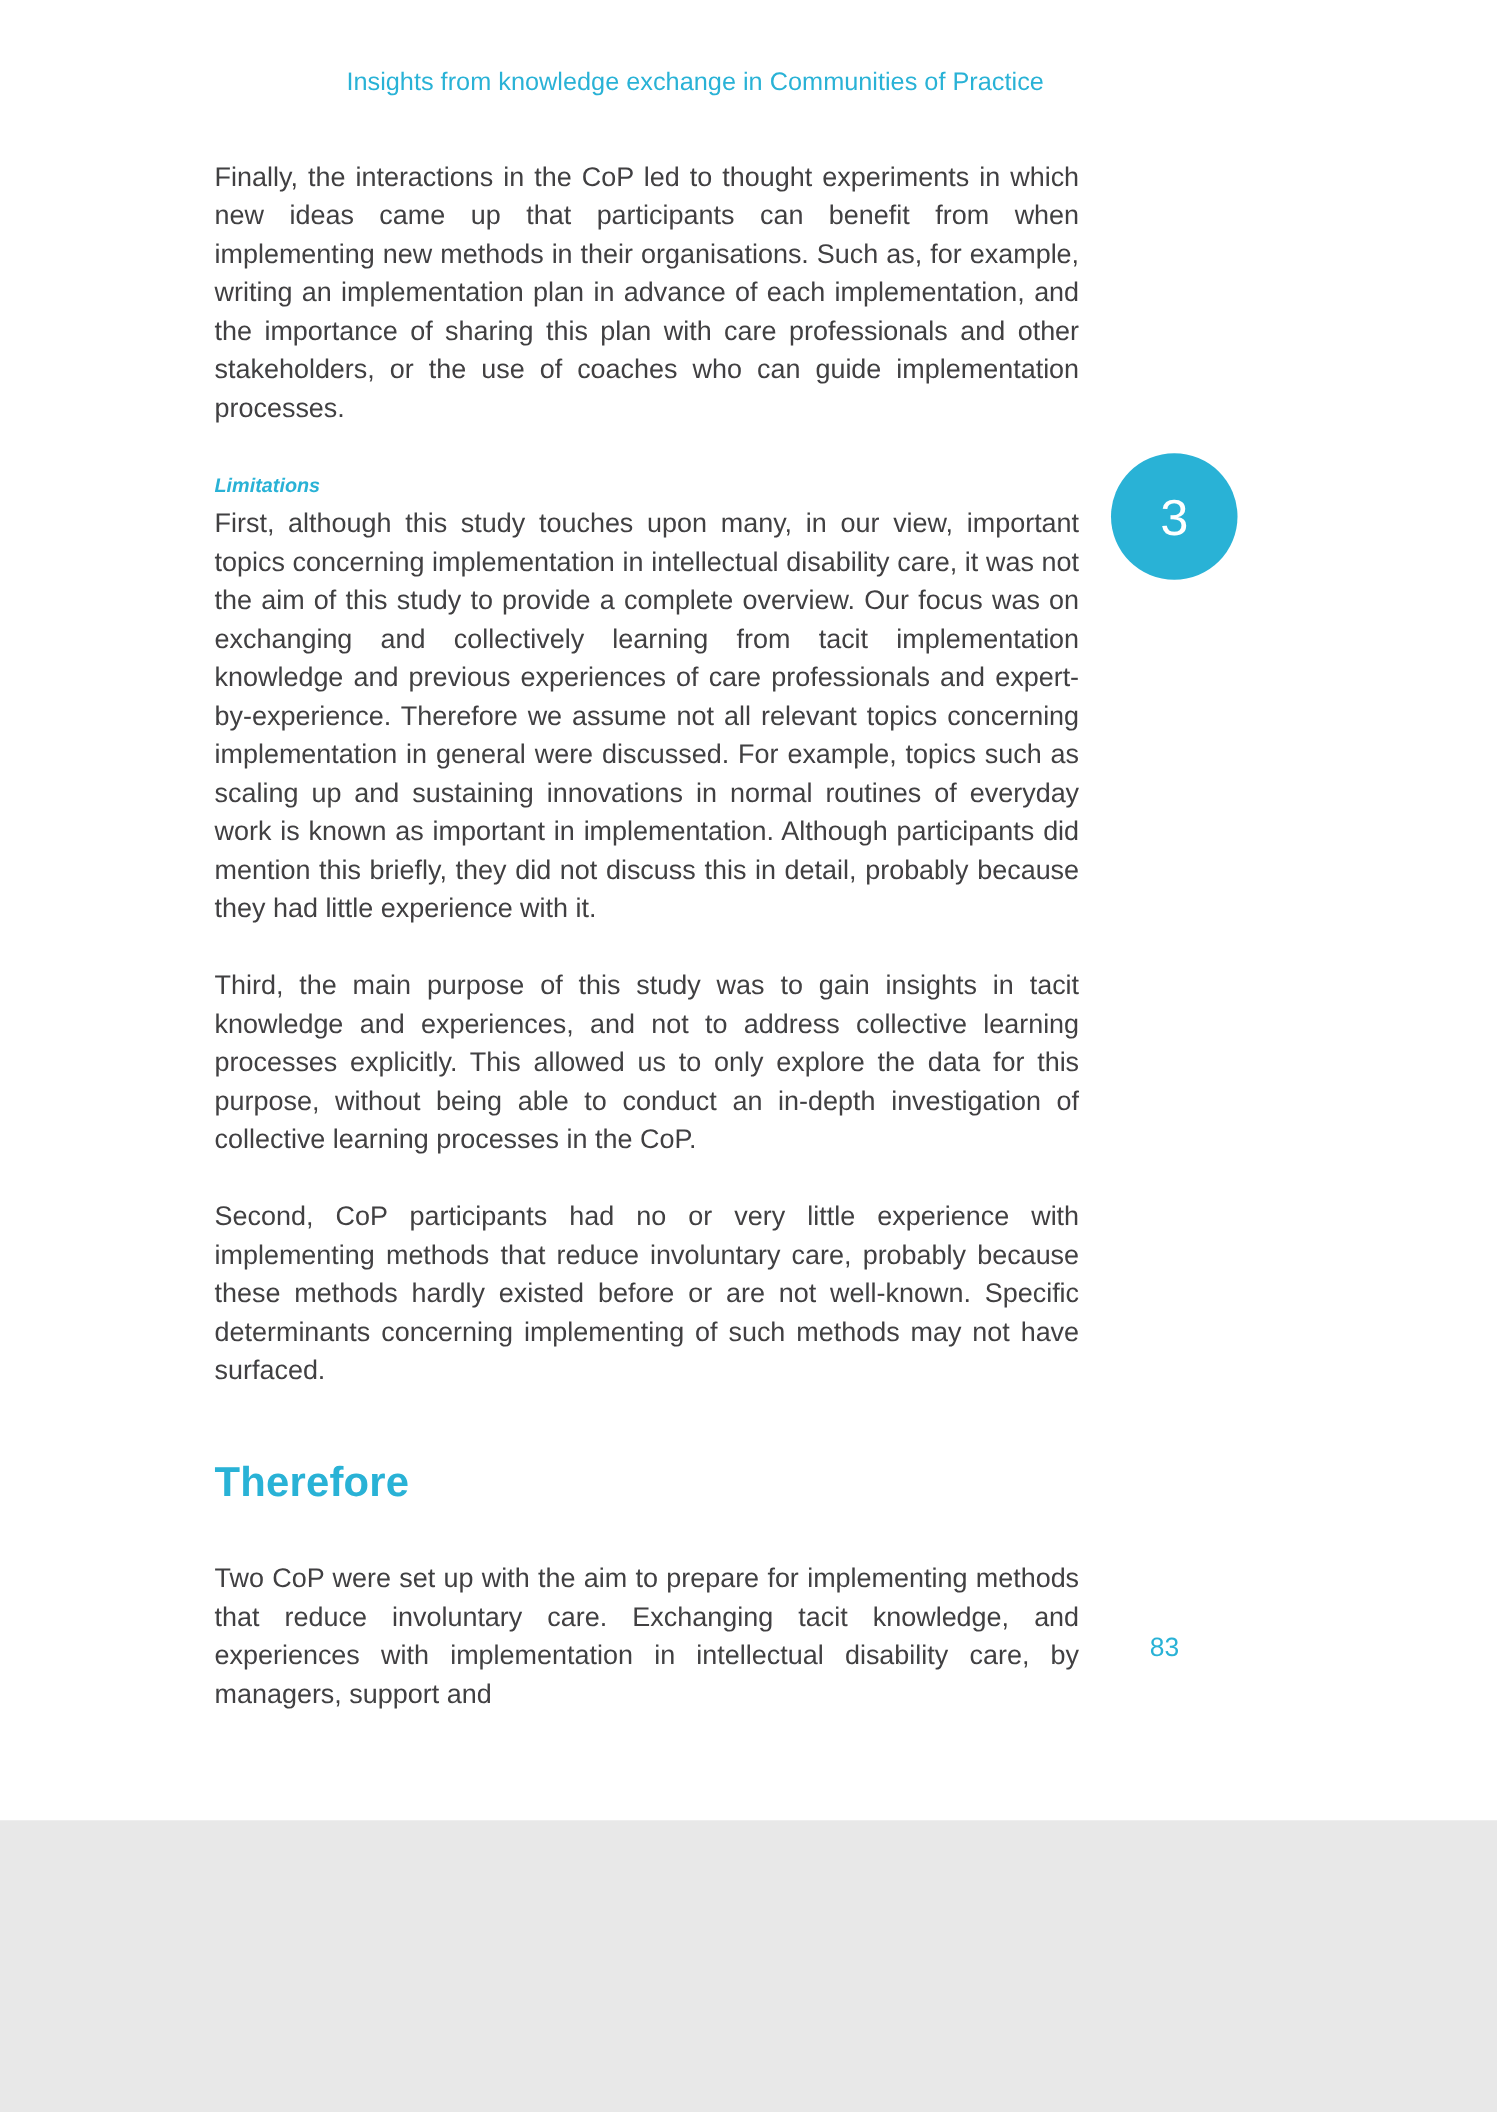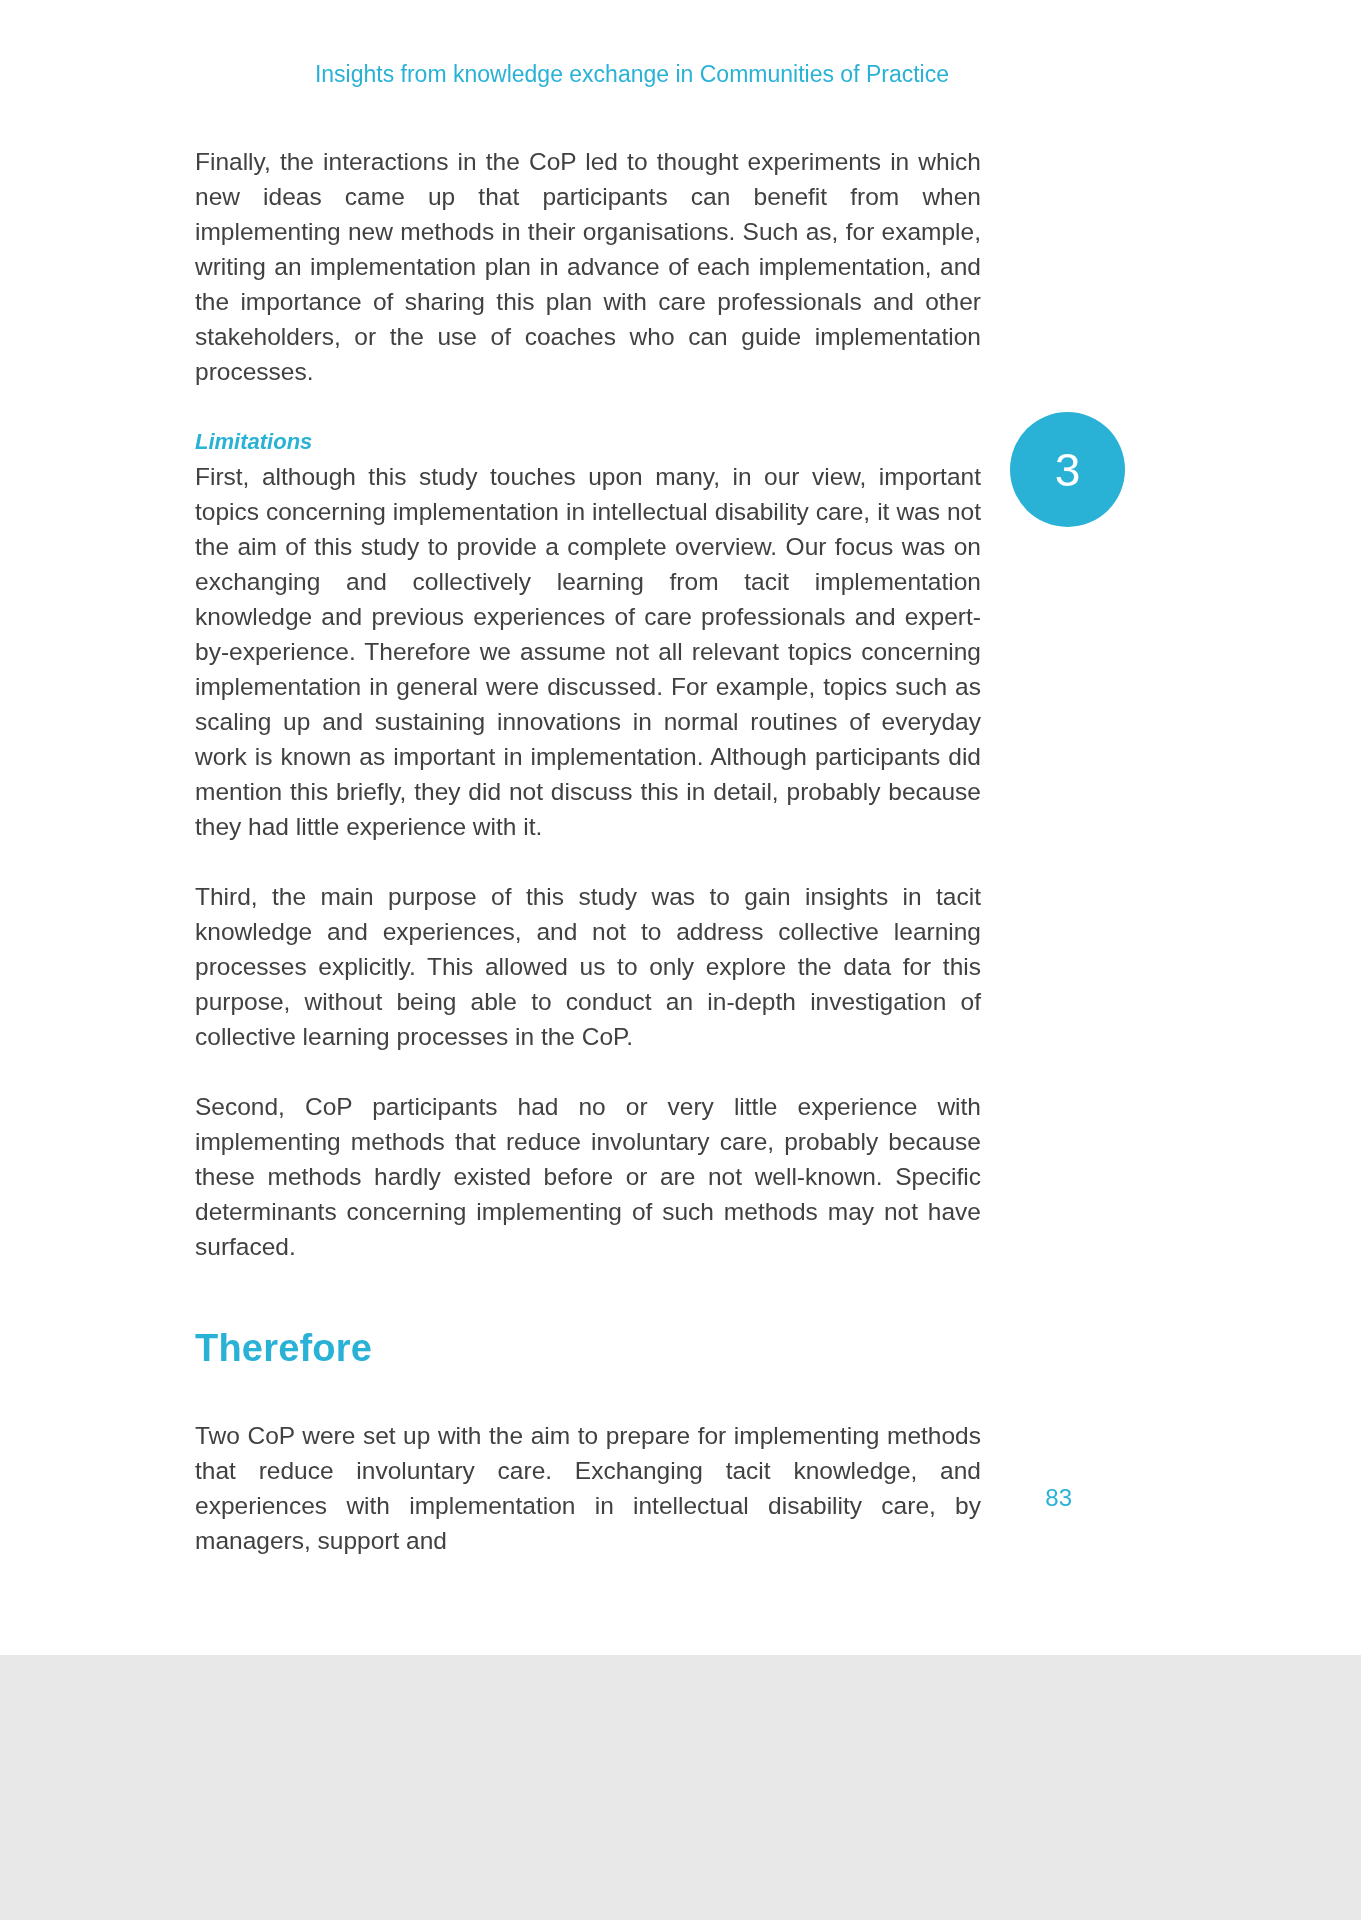--- a/index.html
+++ b/index.html
@@ -55,21 +55,21 @@
     font-size:24.5px;
     line-height:35px;
     margin-left:32px;
   }
   .content p{
     text-align:justify;
     margin:0 0 35px 0;
   }
   .sub-heading{
     color:var(--accent);
-    font-size:22px;
+    font-size:18px;
     font-weight:700;
     font-style:italic;
     line-height:35px;
     margin:0;
   }
   .section-heading{
     color:var(--accent);
     font-size:38px;
     font-weight:700;
     line-height:44px;

